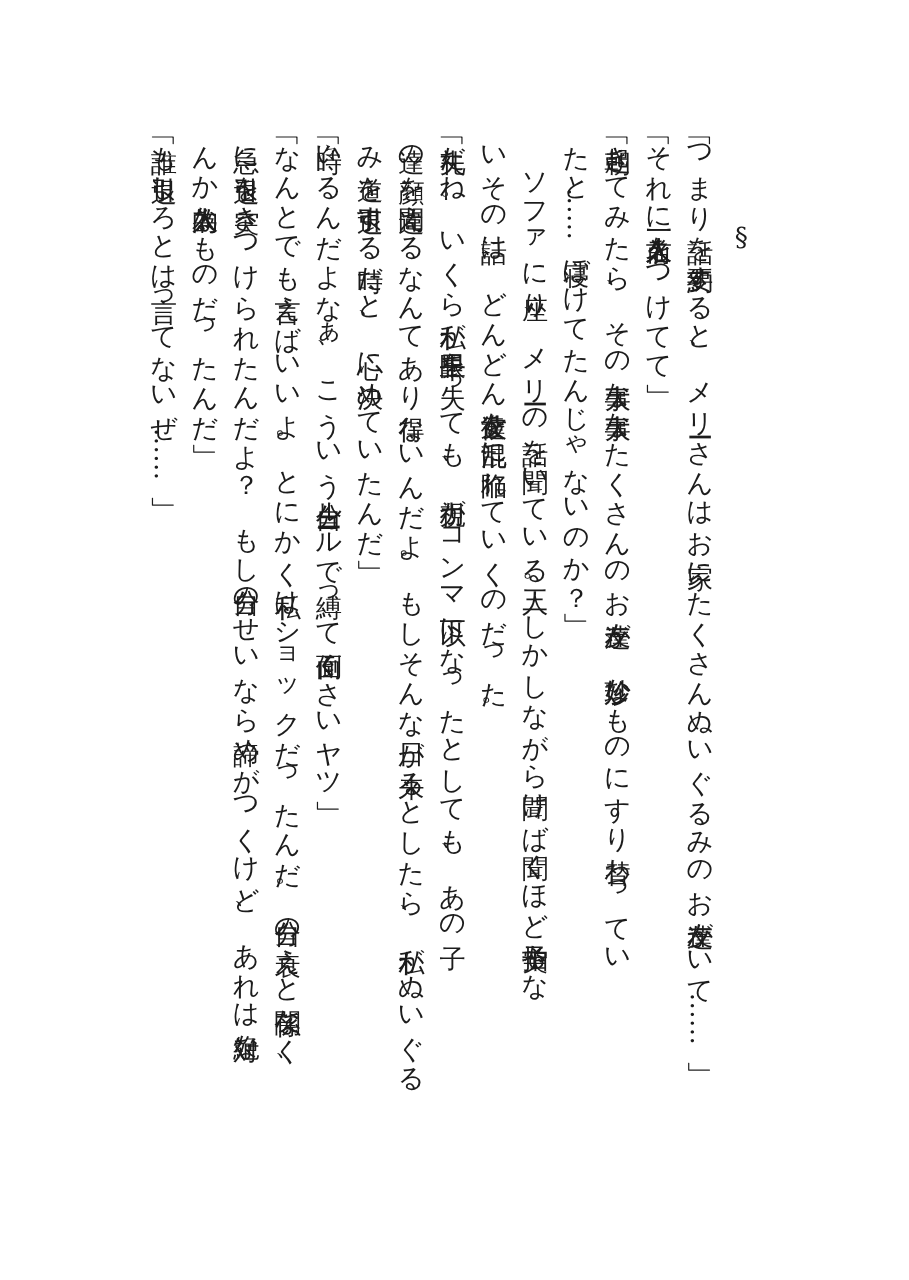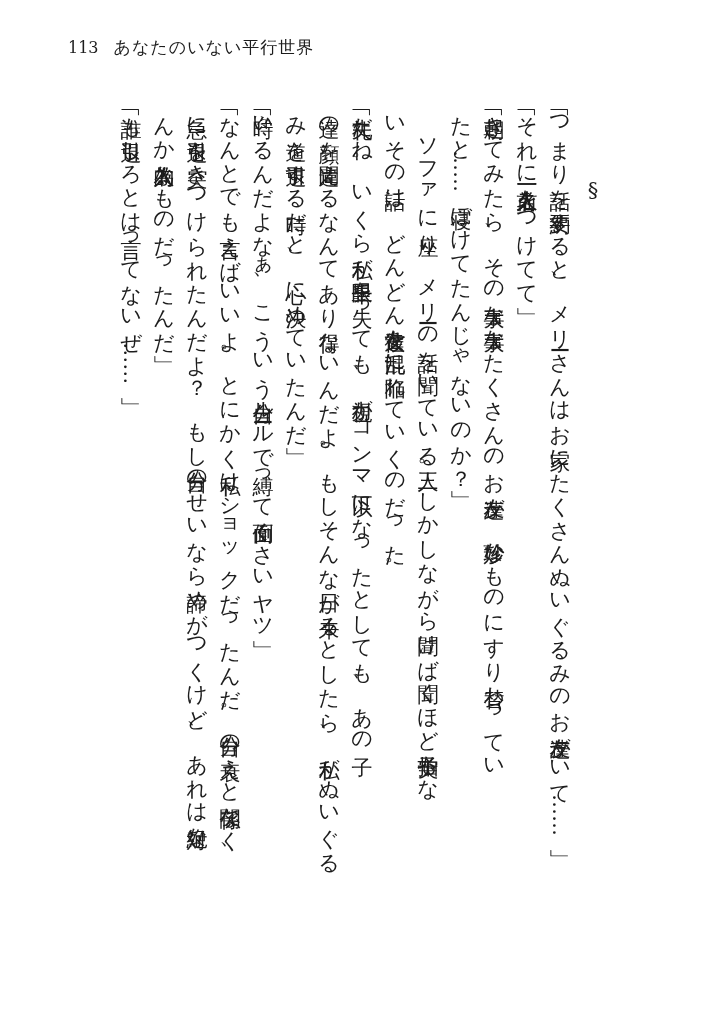--- a/index.html
+++ b/index.html
@@ -53,24 +53,20 @@
     margin-left: 30px;
   }
   
   .indent { text-indent: 21px; }
 </style>
 </head>
 <body>
 
 <div class="page">
 
-  <div class="running-header">
-    <span class="page-num">113</span>
-    <span class="chapter">あなたのいない平行世界</span>
-  </div>
 
   <div class="text-block">
     <p class="section-mark">§</p>
     <p>「つまり話を要約すると、メリーさんはお家にたくさんぬいぐるみのお友達がいて……」</p>
     <p>「それに一人一人名前をつけてて」</p>
     <p>「朝起きてみたら、その大事な大事なたくさんのお友達が、珍妙なものにすり替わってい</p>
     <p>たと……寝ぼけてたんじゃないのか？」</p>
     <p class="indent">ソファに座り、メリーの話を聞いている三人。しかしながら聞けば聞くほど突拍子もな</p>
     <p>いその話は、どんどん彼女達を混乱に陥れていくのだった。</p>
     <p>「失礼だね。いくら私が千里眼を失っても、視力がコンマ以下になったとしても、あの子</p>

